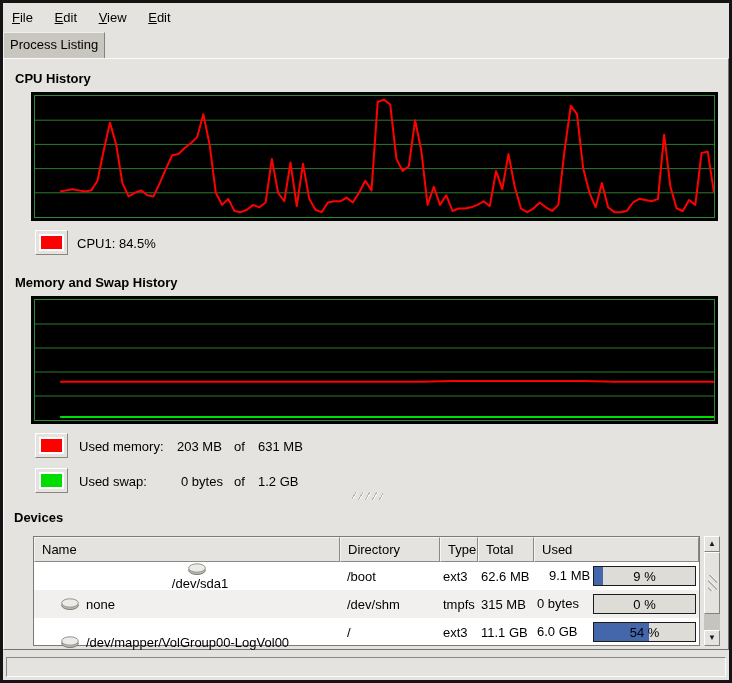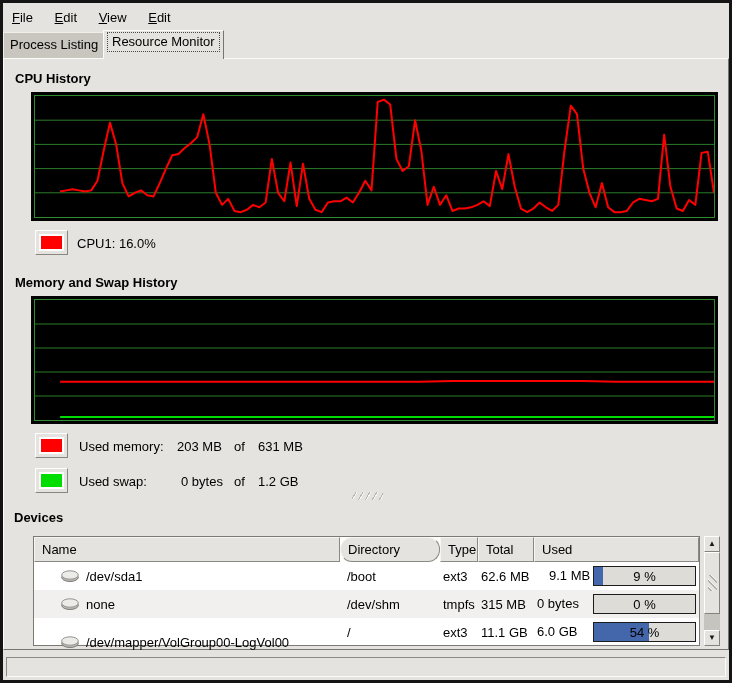--- a/index.html
+++ b/index.html
@@ -119,44 +119,41 @@
     <div class="menubar">
       <span class="menu-item">File</span>
       <span class="menu-item">Edit</span>
       <span class="menu-item">View</span>
       <span class="menu-item">Edit</span>
     </div>
 
     <div class="tab tab-inactive">
       <span>Process Listing</span>
     </div>
-    <div class="tab tab-active">
-      <span class="tab-focus">Resource Monitor</span>
-    </div>
 
     <div class="notebook">
 
       <div class="section-title" style="left:11px;top:12px;">CPU History</div>
       <div class="graph" style="left:27px;top:33px;width:687px;height:129px;">
         <div class="graph-inner">
           <svg viewBox="0 0 1000 100" preserveAspectRatio="none">
               <line x1="0" x2="1000" y1="80" y2="80" stroke="#2a7c2a" stroke-width="1" vector-effect="non-scaling-stroke"></line>
               <line x1="0" x2="1000" y1="60" y2="60" stroke="#2a7c2a" stroke-width="1" vector-effect="non-scaling-stroke"></line>
               <line x1="0" x2="1000" y1="40" y2="40" stroke="#2a7c2a" stroke-width="1" vector-effect="non-scaling-stroke"></line>
               <line x1="0" x2="1000" y1="20" y2="20" stroke="#2a7c2a" stroke-width="1" vector-effect="non-scaling-stroke"></line>
               <polyline points="37.0,79.0 46.2,78.0 55.3,77.0 64.5,78.0 73.7,79.0 82.9,78.0 92.0,70.0 101.2,45.0 110.4,22.0 119.5,40.0 128.7,72.0 137.9,83.0 147.1,80.0 156.2,78.0 165.4,82.0 174.6,83.0 183.7,72.0 192.9,60.0 202.1,49.0 211.3,48.0 220.4,43.0 229.6,39.0 238.8,34.0 247.9,15.0 257.1,40.0 266.3,80.0 275.5,90.0 284.6,85.0 293.8,95.0 303.0,96.0 312.1,94.0 321.3,90.0 330.5,92.0 339.7,88.0 348.8,52.0 358.0,80.0 367.2,87.0 376.3,55.0 385.5,91.0 394.7,56.0 403.9,85.0 413.0,94.0 422.2,96.0 431.4,88.0 440.5,87.0 449.7,87.0 458.9,84.0 468.1,88.0 477.2,80.0 486.4,70.0 495.6,78.0 504.7,5.0 513.9,3.0 523.1,7.0 532.3,52.0 541.4,62.0 550.6,58.0 559.8,20.0 568.9,45.0 578.1,90.0 587.3,75.0 596.5,90.0 605.6,82.0 614.8,95.0 624.0,93.0 633.1,93.0 642.3,92.0 651.5,90.0 660.7,87.0 669.8,91.0 679.0,62.0 688.2,77.0 697.3,48.0 706.5,75.0 715.7,93.0 724.9,96.0 734.0,93.0 743.2,88.0 752.4,92.0 761.5,95.0 770.7,90.0 779.9,45.0 789.1,8.0 798.2,15.0 807.4,60.0 816.6,80.0 825.7,92.0 834.9,72.0 844.1,92.0 853.3,96.0 862.4,96.0 871.6,95.0 880.8,88.0 889.9,85.0 899.1,86.0 908.3,87.0 917.5,85.0 926.6,32.0 935.8,75.0 945.0,93.0 954.1,95.0 963.3,86.0 972.5,90.0 981.7,47.0 990.8,46.0 1000.0,80.0" fill="none" stroke="#ff0000" stroke-width="2" vector-effect="non-scaling-stroke" stroke-linejoin="round"></polyline>
             </svg>
         </div>
       </div>
       <div class="swatch-btn" style="left:31px;top:171px;">
         <div class="swatch-inner">
             <div class="swatch-color" id="sw-cpu" style="background: rgb(255, 0, 0);"></div>
           </div>
       </div>
-      <div class="legend-text" style="left:73px;top:177px;">CPU1: 16.0%</div>
+      <div class="legend-text" style="left:73px;top:177px;">CPU1: 84.5%</div>
 
       <div class="section-title" style="left:11px;top:216px;">Memory and Swap History</div>
       <div class="graph" style="left:27px;top:237px;width:687px;height:128px;">
         <div class="graph-inner">
           <svg viewBox="0 0 1000 100" preserveAspectRatio="none">
               <line x1="0" x2="1000" y1="80" y2="80" stroke="#2a7c2a" stroke-width="1" vector-effect="non-scaling-stroke"></line>
               <line x1="0" x2="1000" y1="60" y2="60" stroke="#2a7c2a" stroke-width="1" vector-effect="non-scaling-stroke"></line>
               <line x1="0" x2="1000" y1="40" y2="40" stroke="#2a7c2a" stroke-width="1" vector-effect="non-scaling-stroke"></line>
               <line x1="0" x2="1000" y1="20" y2="20" stroke="#2a7c2a" stroke-width="1" vector-effect="non-scaling-stroke"></line>
               <polyline points="37.0,68.2 85.2,68.2 133.3,68.2 181.4,68.2 229.6,68.2 277.8,68.2 325.9,68.2 374.0,68.2 422.2,68.2 470.4,68.2 518.5,68.2 566.7,68.2 614.8,67.6 663.0,67.6 711.1,67.6 759.3,67.6 807.4,67.6 855.5,68.1 903.7,68.1 951.8,68.1 1000.0,68.1" fill="none" stroke="#ff0000" stroke-width="2" vector-effect="non-scaling-stroke" stroke-linejoin="round"></polyline>
@@ -187,28 +184,28 @@
 
     </div>
 
     <div class="grip"></div>
 
     <div class="section-title" style="position:absolute;left:11px;top:507px;">Devices</div>
 
     <div class="table">
       <div class="thead">
         <div class="th" style="width:306px;">Name</div>
-        <div class="th" style="width:100px;border-radius:12px;">Directory</div>
+        <div class="th" style="width:100px;">Directory</div>
         <div class="th" style="width:38px;">Type</div>
         <div class="th" style="width:56px;">Total</div>
         <div class="th" style="width:165px;">Used</div>
       </div>
 
       <div class="row" style="top:25px;">
-        <div class="cell name-cell" style="width:306px;">
+        <div class="cell name-cell" style="width:306px;flex-direction:column;">
           <svg class="disk-icon" width="20" height="14" viewBox="0 0 20 14">
             <ellipse cx="10" cy="8.3" rx="8.3" ry="4.2" fill="#b9b8b3" stroke="#7e7d78"></ellipse>
             <ellipse cx="10" cy="6" rx="8.3" ry="4.2" fill="#ebebe8" stroke="#96958f"></ellipse>
           </svg>
           <span>/dev/sda1</span>
         </div>
         <div class="cell" style="width:100px;">/boot</div>
         <div class="cell" style="width:38px;padding-left:3px;">ext3</div>
         <div class="cell" style="width:56px;padding-left:3px;">62.6 MB</div>
         <div class="cell" style="width:165px;position:relative;height:100%;padding-left:3px;">

